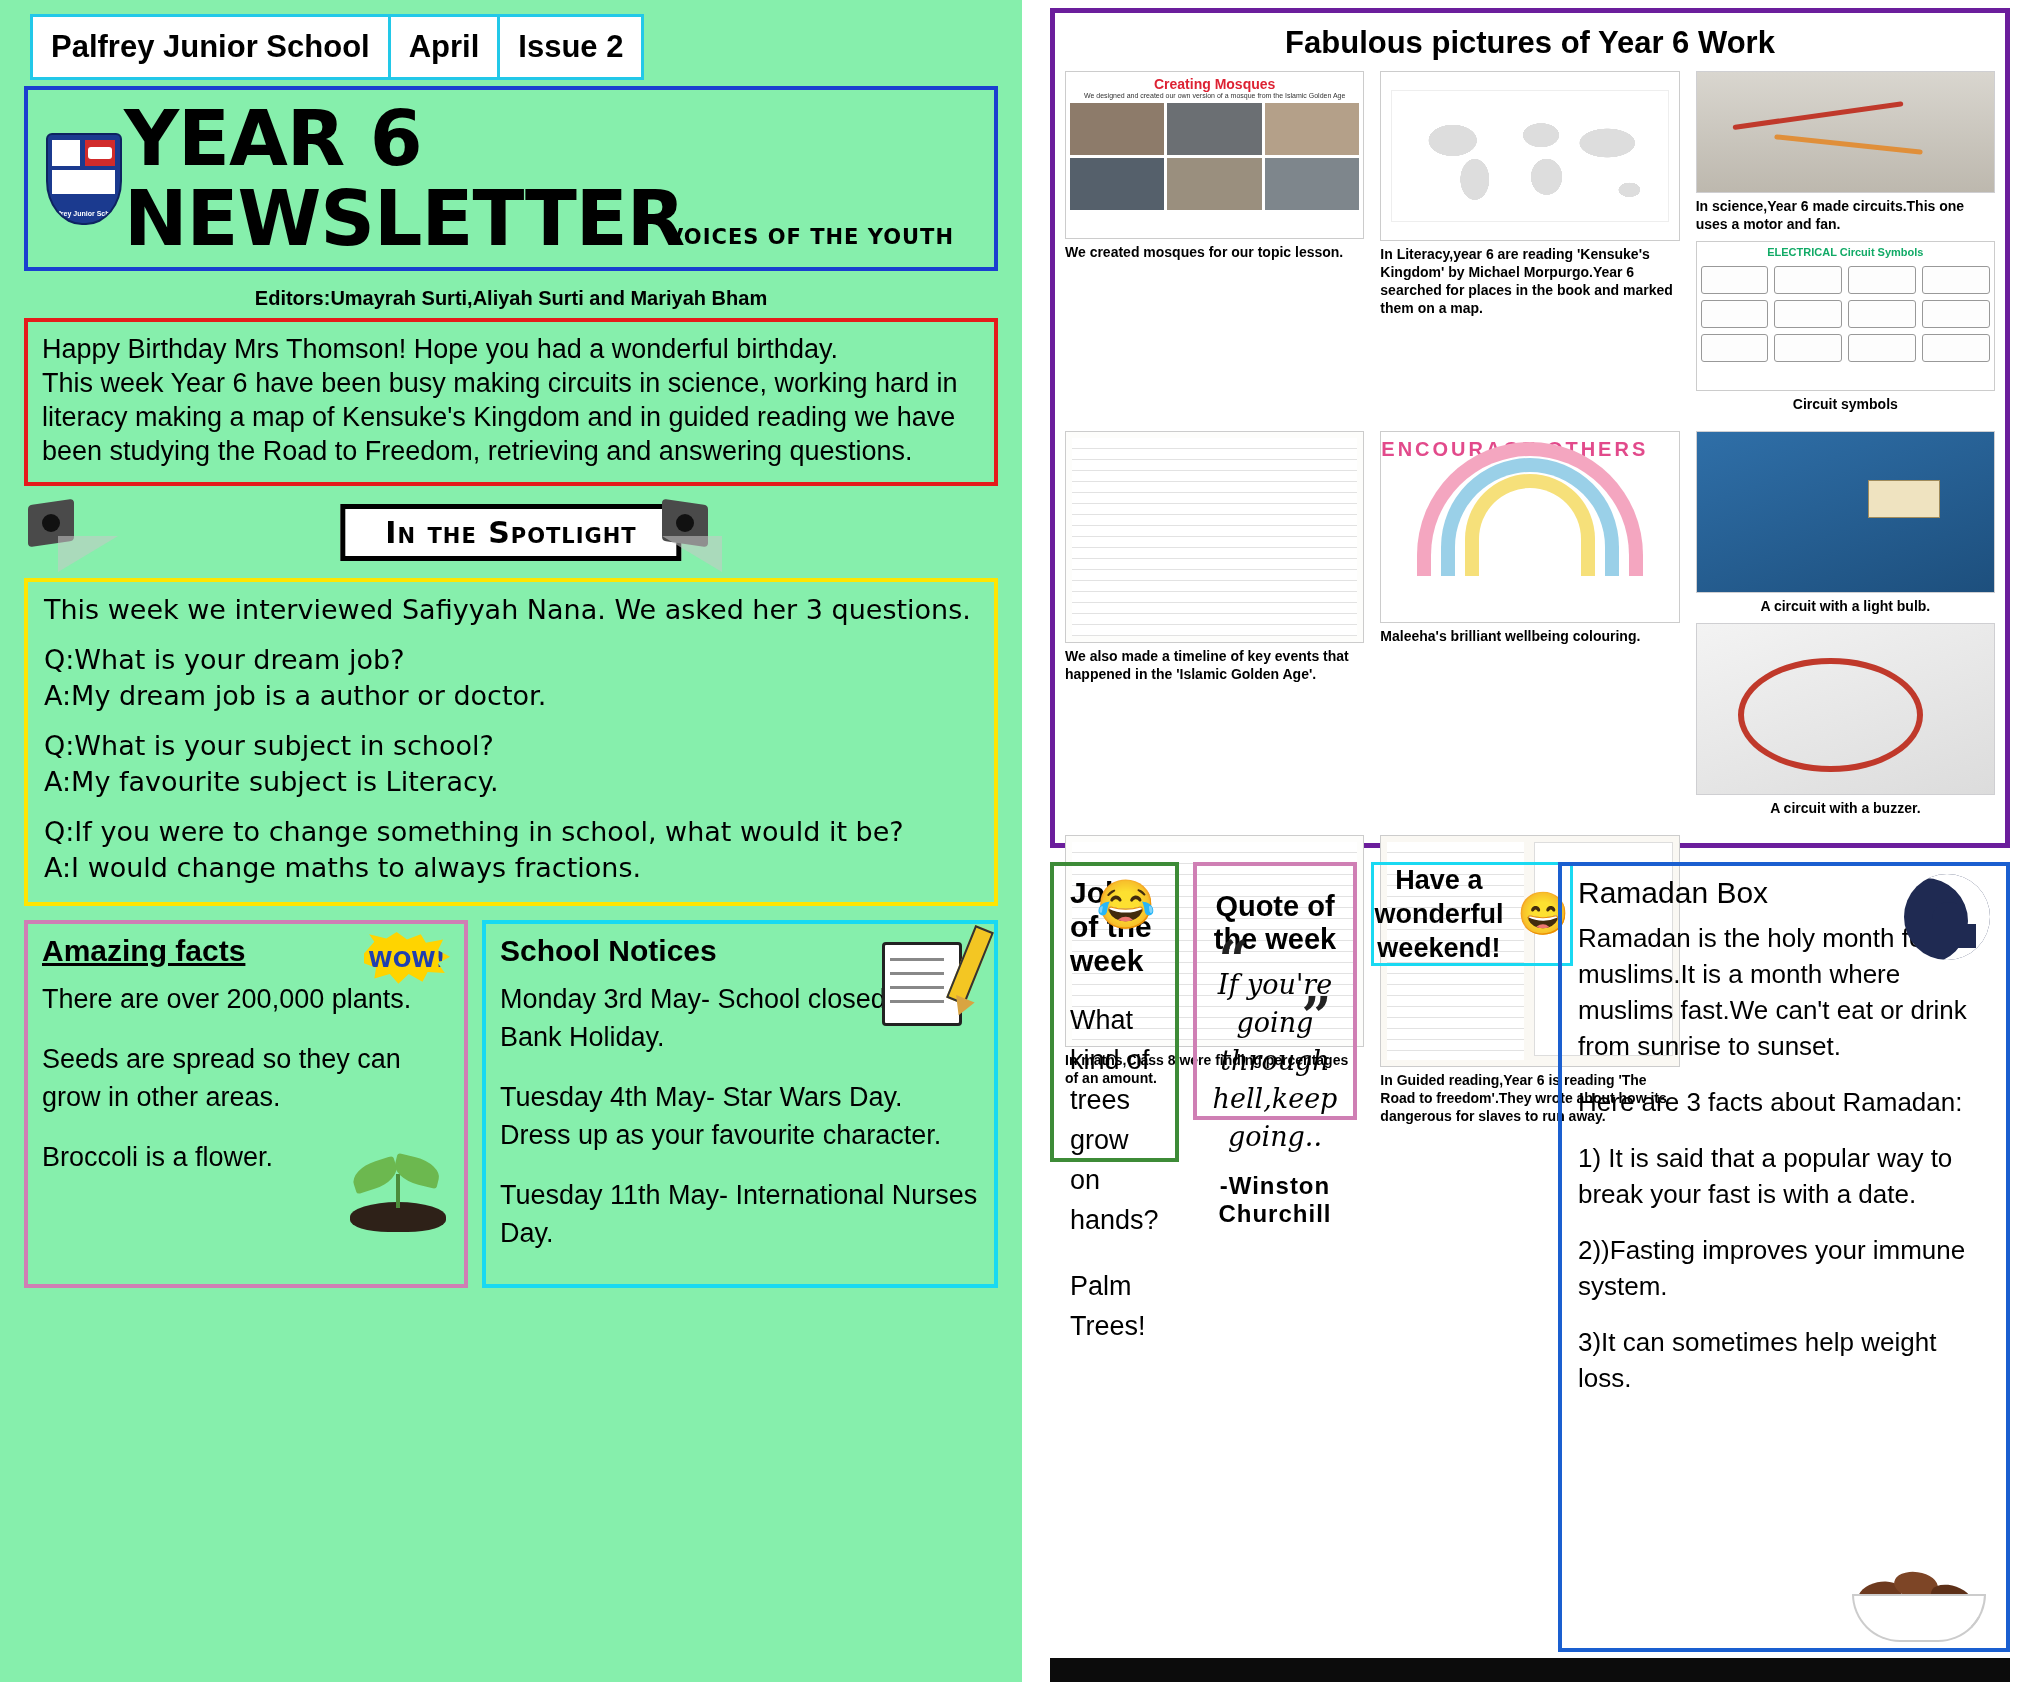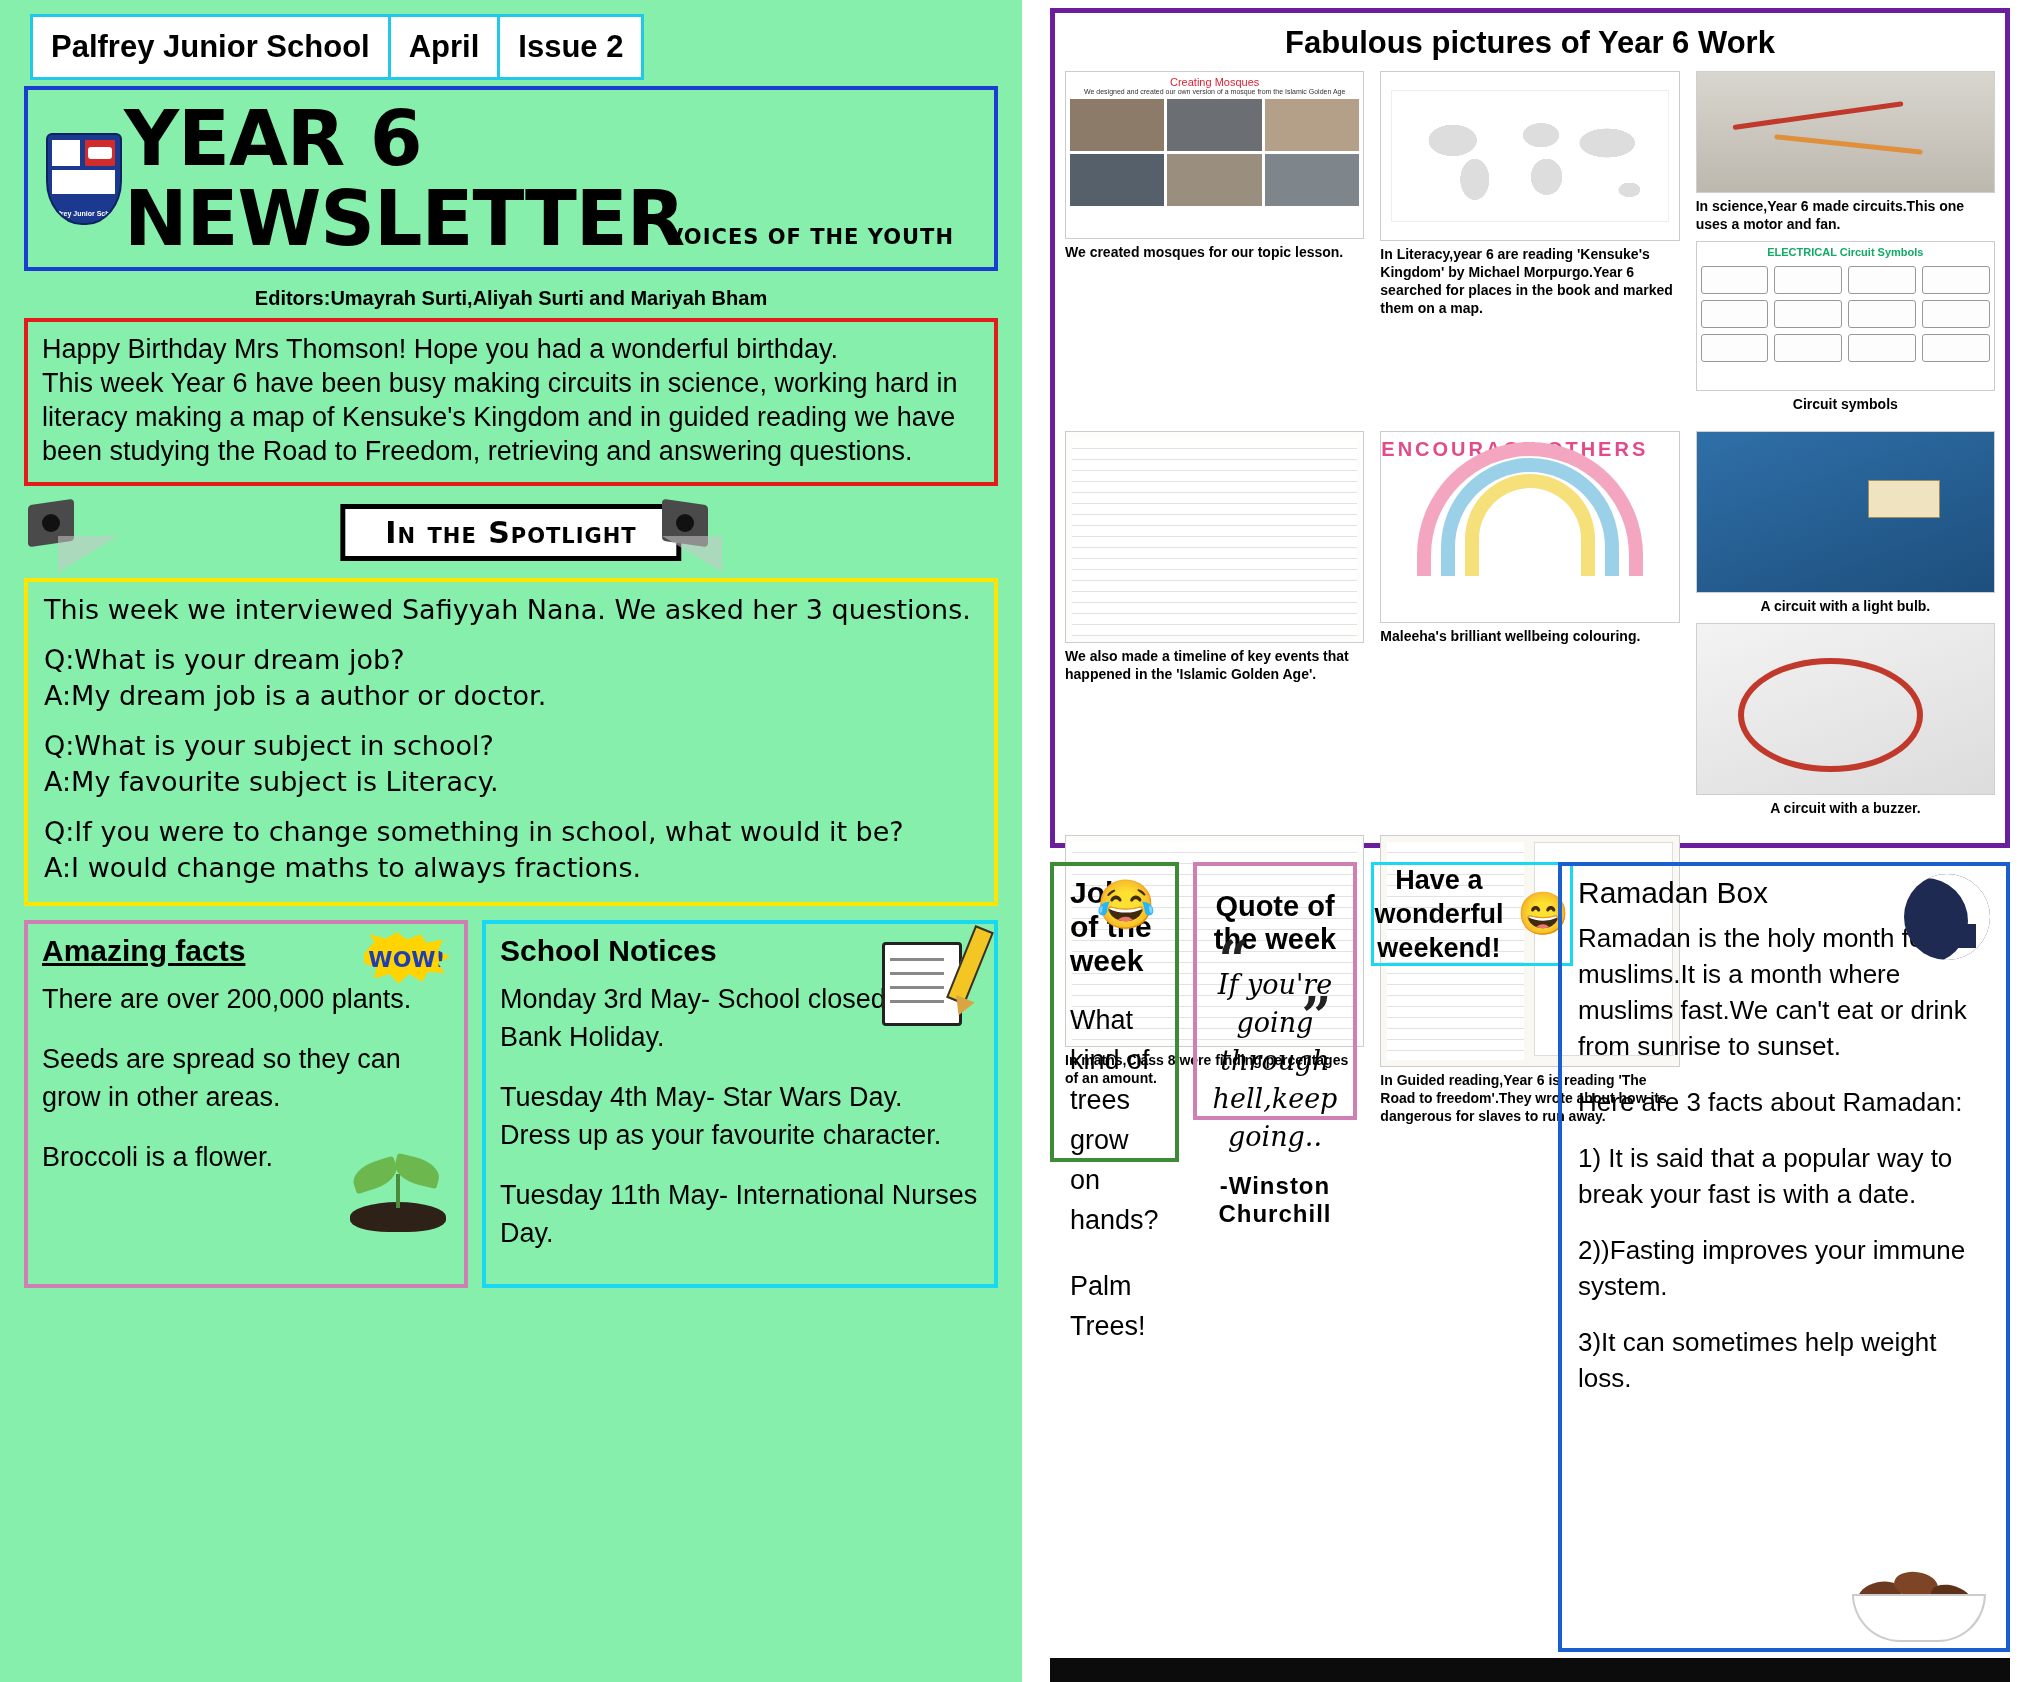--- a/index.html
+++ b/index.html
@@ -312,21 +312,21 @@
   .cap {
     font-size: 14px;
     font-weight: bold;
     line-height: 18px;
     margin: 4px 0 8px 0;
   }
   .mosque-card {
     background: #fff; height: 168px; border: 1px solid #ccc; padding: 4px;
     box-sizing: border-box;
   }
-  .mosque-card .hdr { color: #d23; font-weight: normal; font-size: 11px; text-align:center;}
+  .mosque-card .hdr { color: #d23; font-weight: bold; font-size: 14px; text-align:center;}
   .mosque-card .sub { font-size: 7px; text-align:center; color:#333;}
   .mini-grid { display:grid; grid-template-columns: 1fr 1fr 1fr; gap:3px; margin-top:4px;}
   .mini-grid div { height: 52px; background:#8d7b6a;}
   .mini-grid div:nth-child(2){background:#6b6f73;}
   .mini-grid div:nth-child(3){background:#b4a089;}
   .mini-grid div:nth-child(4){background:#55606b;}
   .mini-grid div:nth-child(5){background:#9a8f7e;}
   .mini-grid div:nth-child(6){background:#7e868c;}
   .map-card { background:#fff; height:168px; border:1px solid #ccc; position:relative;}
   .map-card .world {

